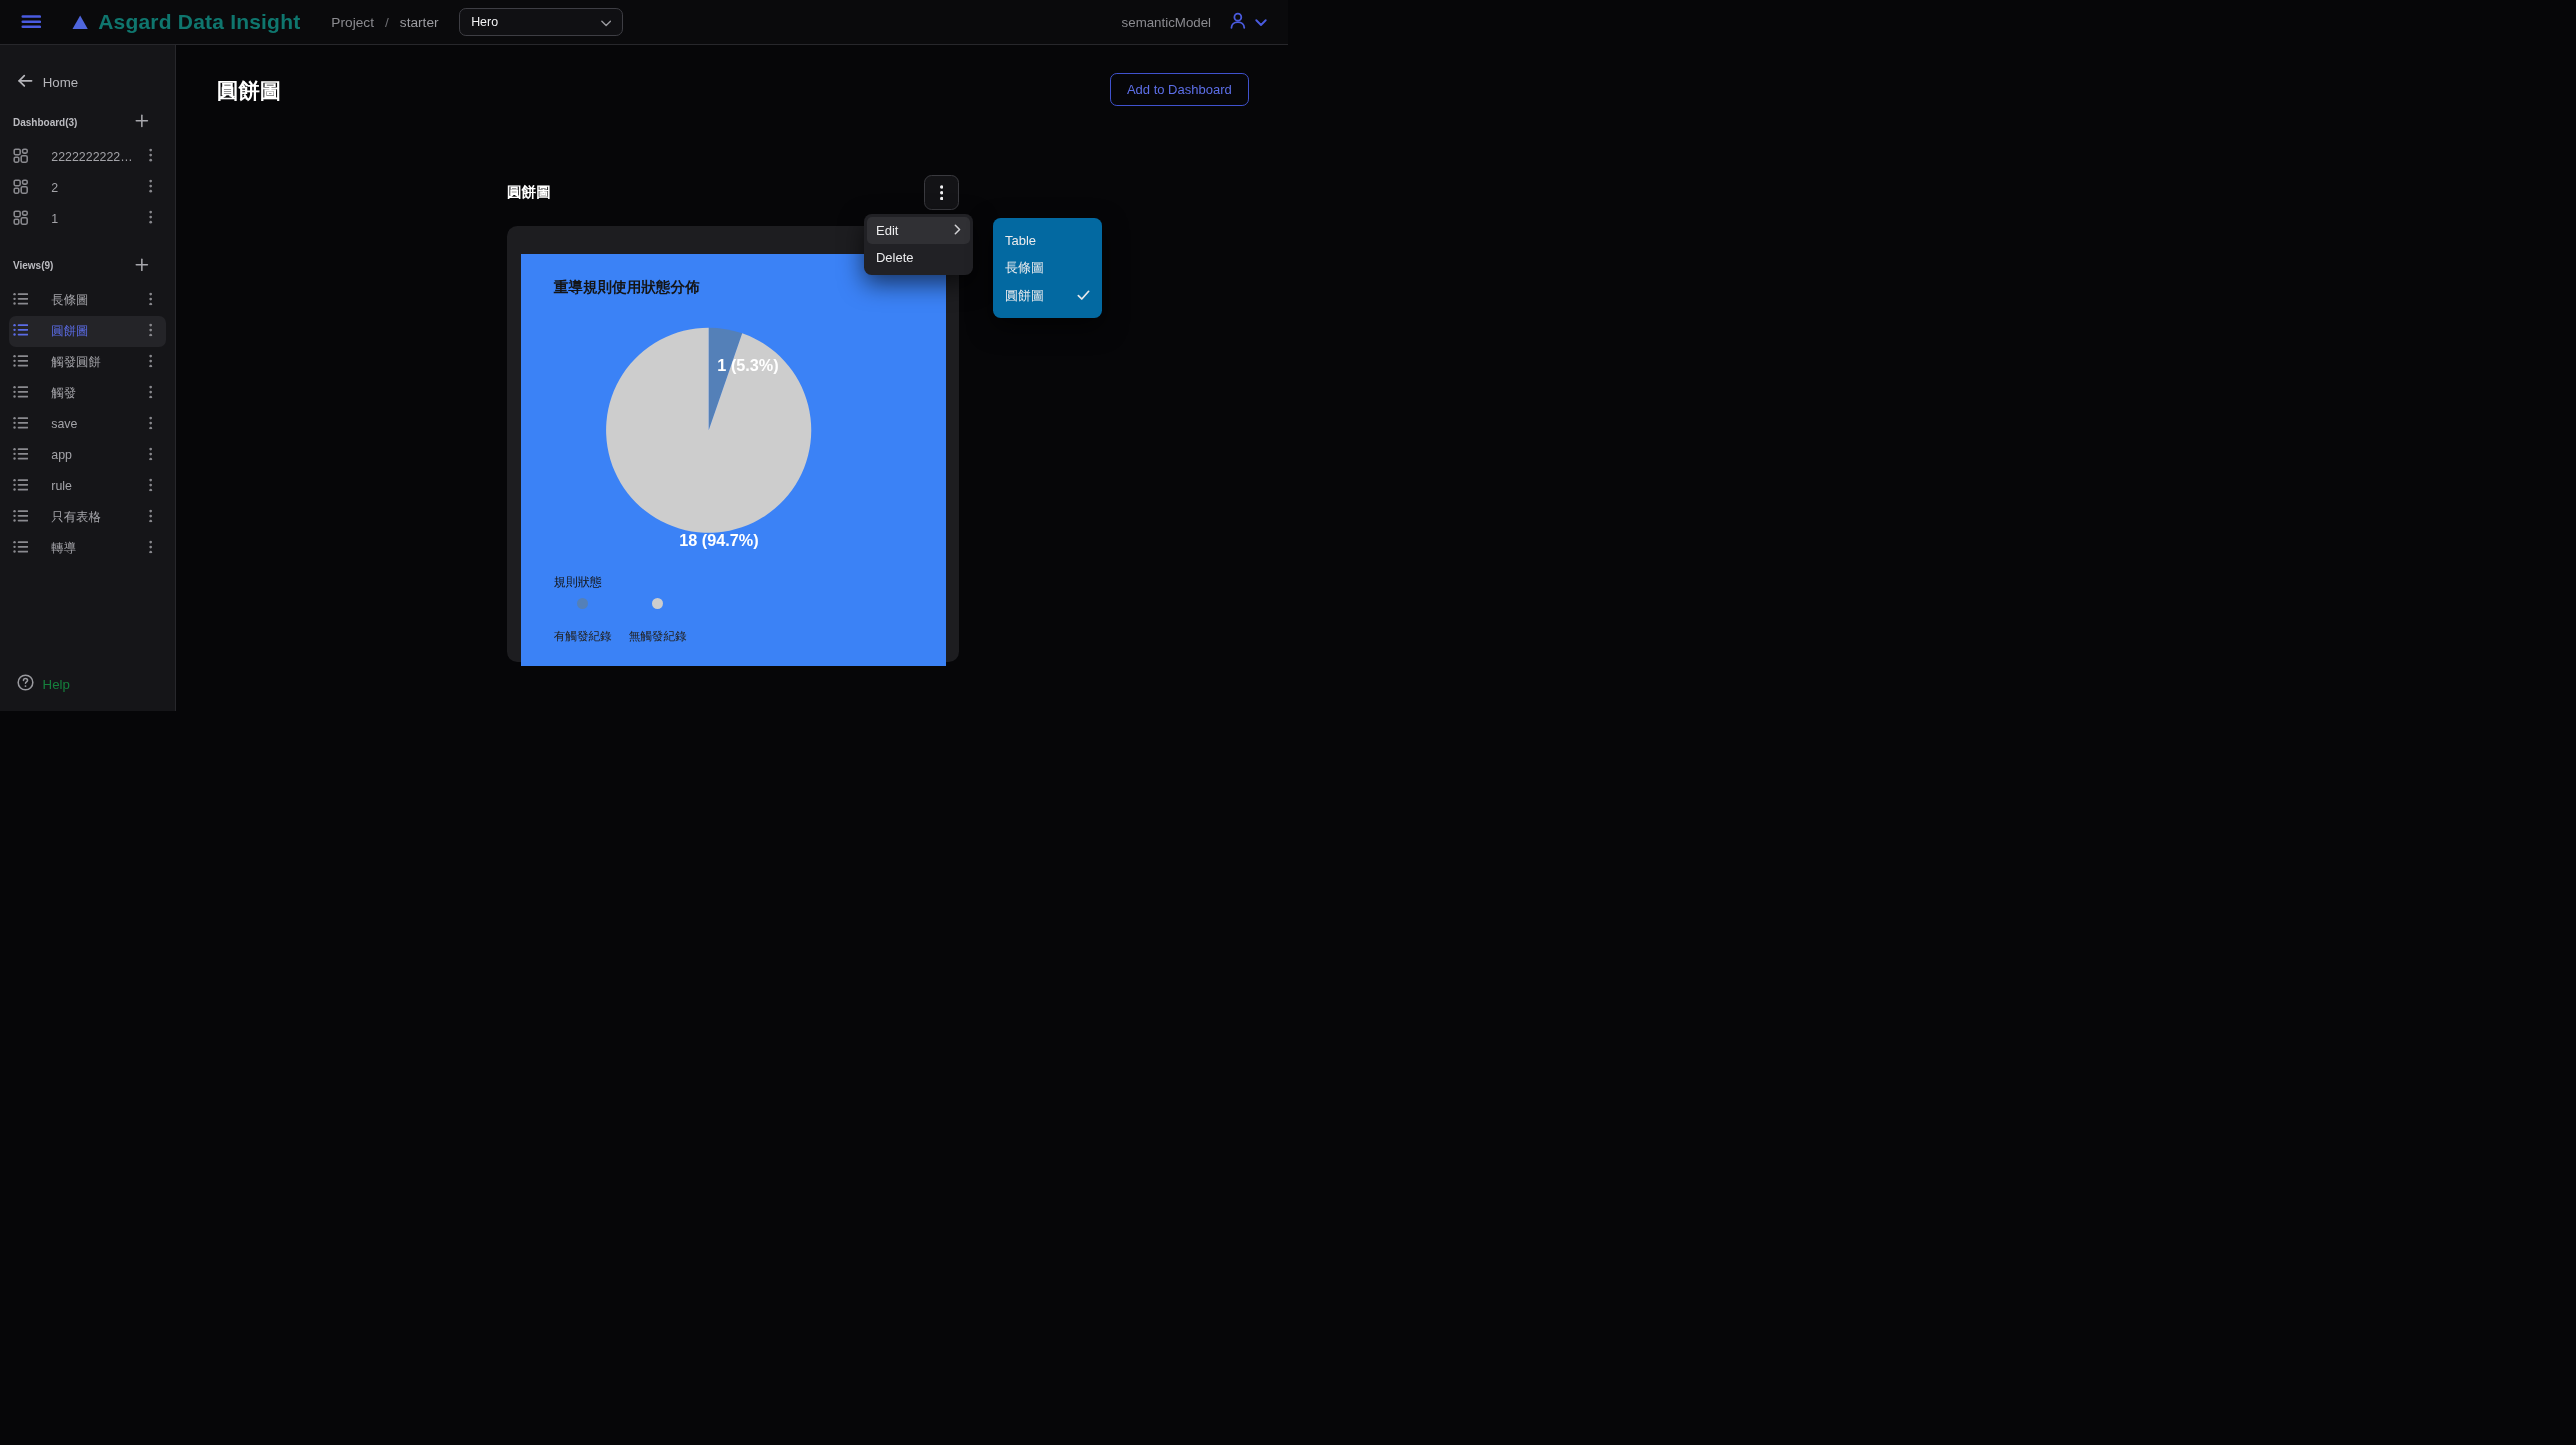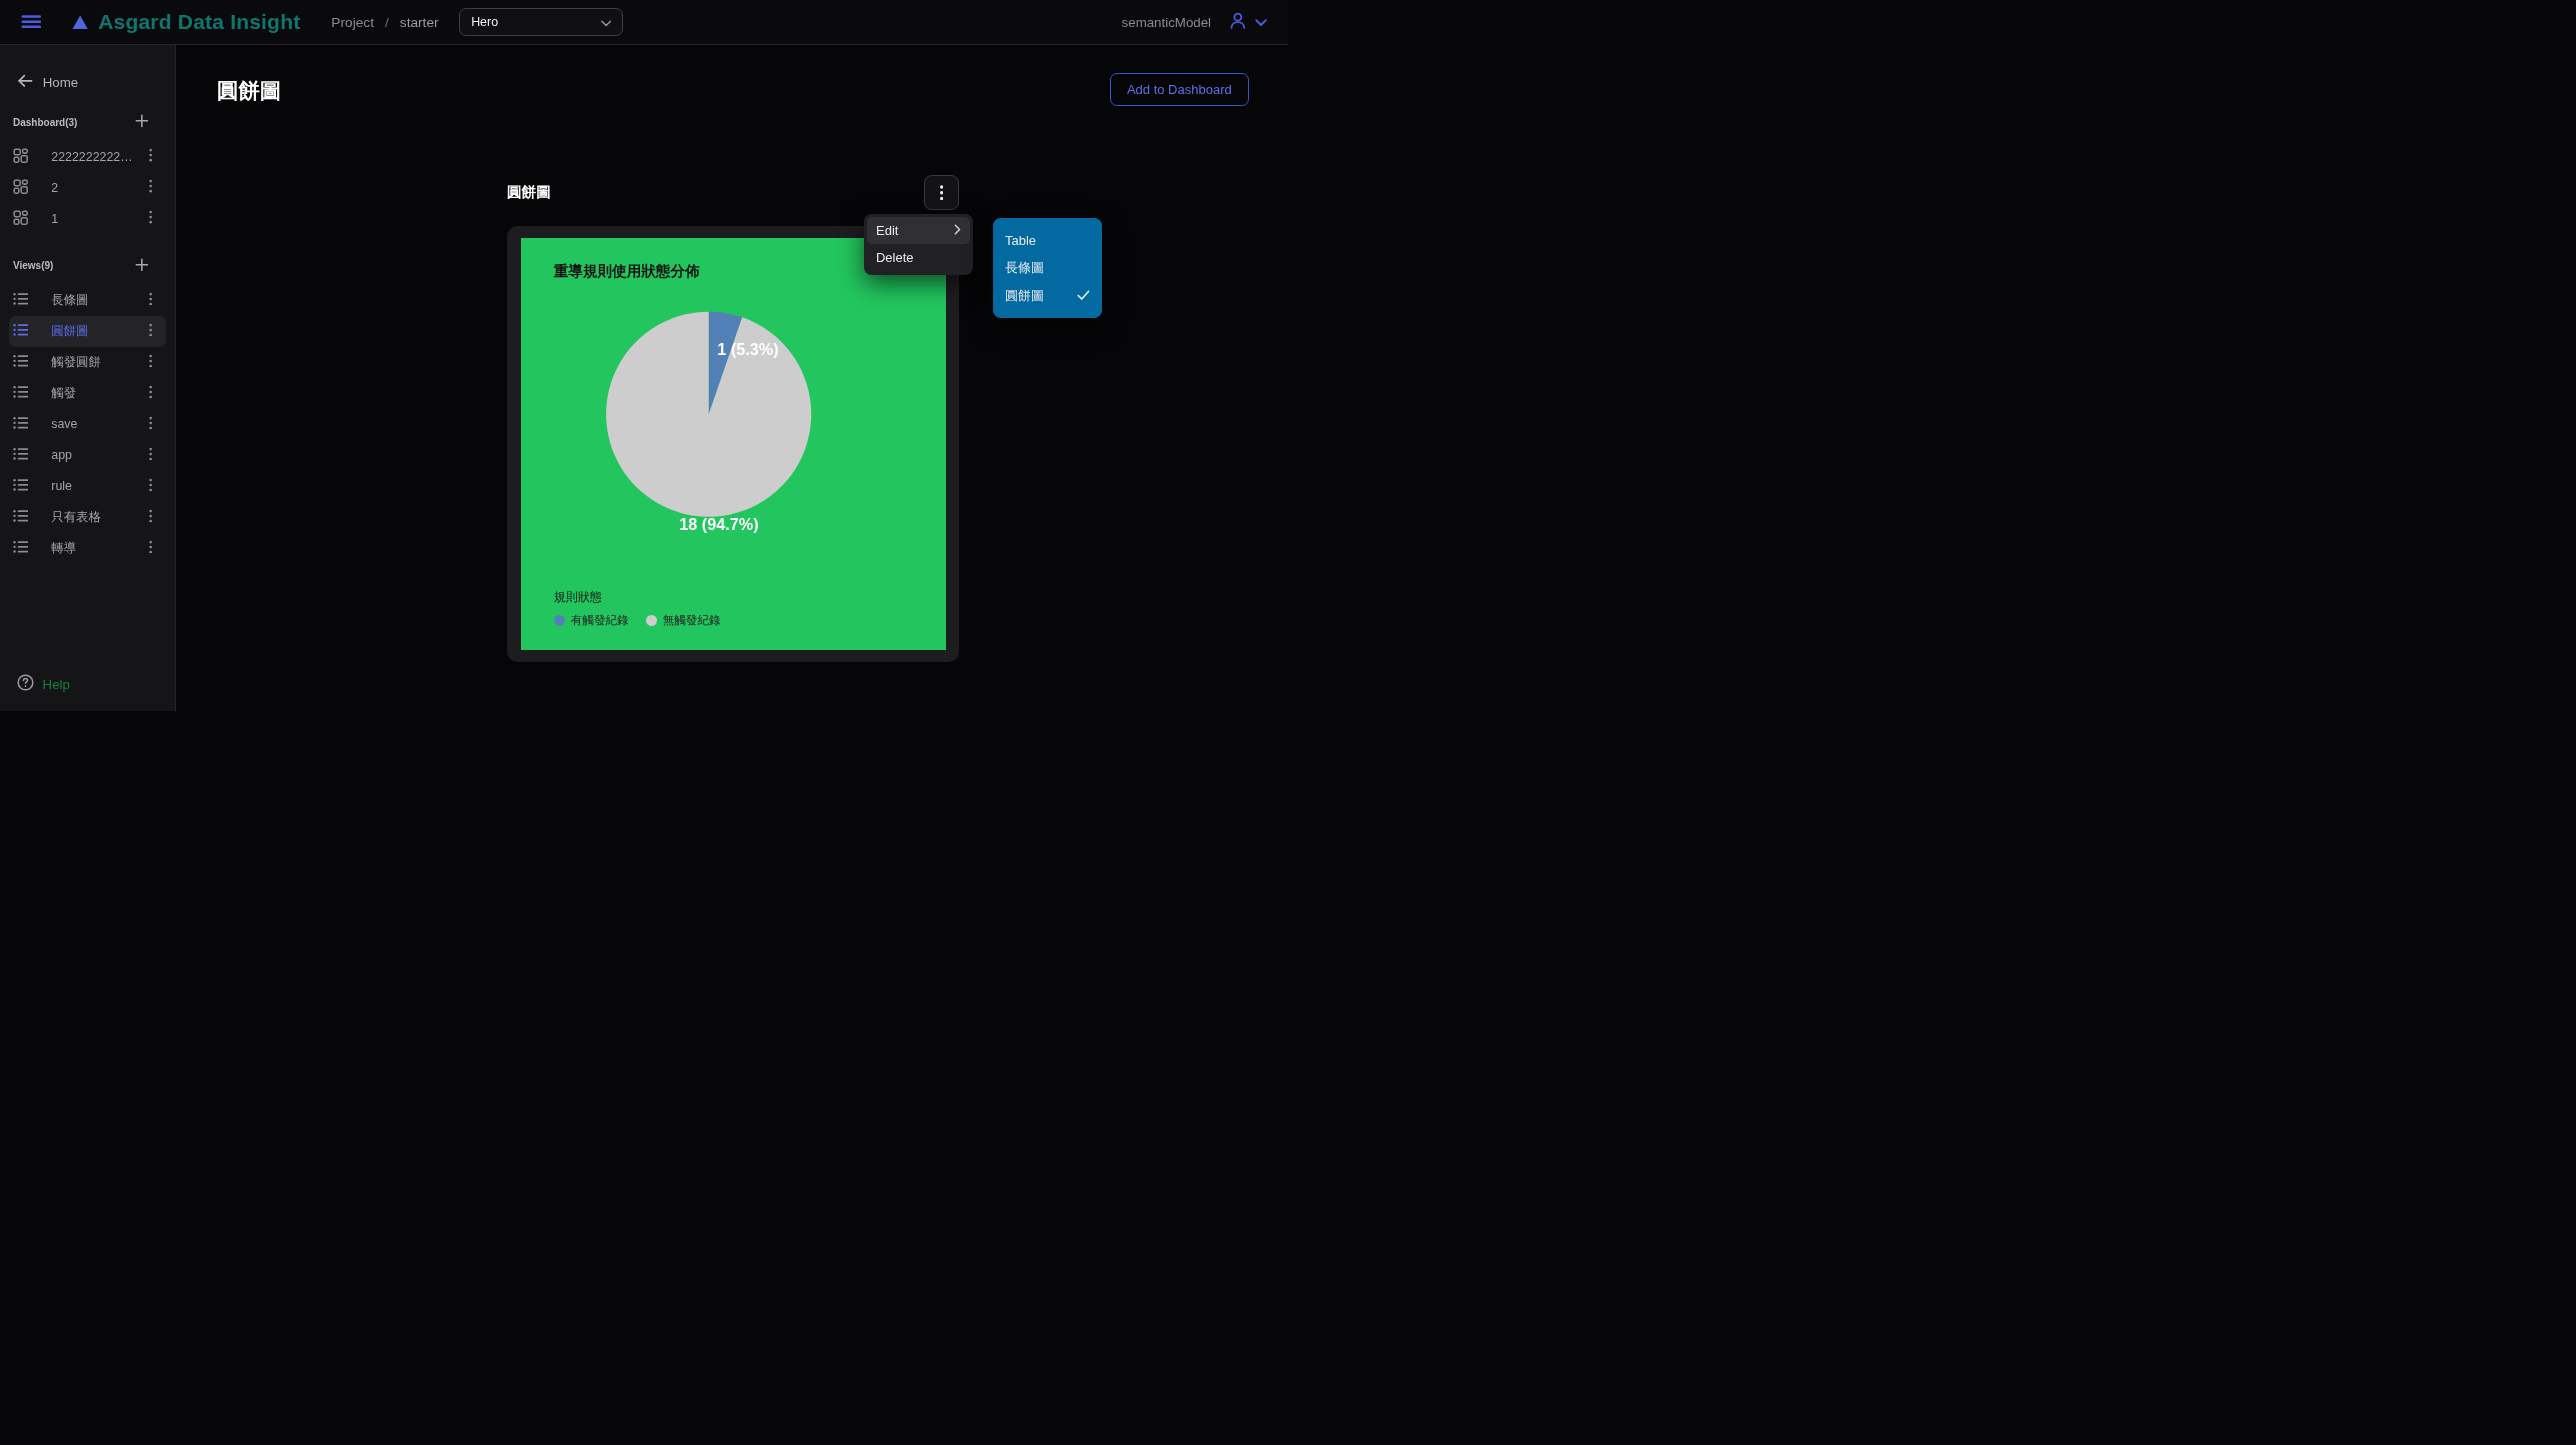--- a/index.html
+++ b/index.html
@@ -39,28 +39,28 @@
   .page-header{display:flex;justify-content:space-between;align-items:flex-start;padding:28px 39px 0 41px;}
   .page-title{color:#fff;font-size:21.4px;font-weight:700;margin-top:3.4px;}
   .add-btn{height:33px;padding:0 16.3px;border:0.9px solid #4052ce;border-radius:6.9px;background:transparent;color:#5d6fe8;font-size:13px;font-family:inherit;cursor:pointer;}
 
   .chart-section{position:absolute;left:331px;top:131px;width:452px;}
   .view-header{display:flex;align-items:center;justify-content:space-between;height:33px;}
   .view-title{color:#fff;font-size:14.6px;font-weight:700;}
   .kebab-btn{width:33px;height:33px;border:0.9px solid #3a3a3f;border-radius:7.7px;background:#131316;display:flex;align-items:center;justify-content:center;cursor:pointer;}
 
   .card{margin-top:17px;width:452px;height:436px;background:#1d1d20;border-radius:10.3px;box-sizing:border-box;padding:12px 13.7px;}
-  .chart-area{position:relative;width:425px;height:412px;background:#22c55e;}
+  .chart-area{position:relative;width:425px;height:412px;background:#3b82f6;margin-top:16px;}
   .chart-title{position:absolute;left:33px;top:24px;color:#141414;font-size:14.6px;font-weight:700;}
   .pie-svg{position:absolute;left:0;top:48px;}
   .pie-label{font-size:19px;font-weight:700;fill:#ffffff;}
   .legend{position:absolute;left:33px;bottom:22px;}
   .legend-title{color:#141414;font-size:12px;font-weight:400;margin-bottom:6.9px;}
   .legend-row{display:flex;align-items:center;gap:17px;}
-  .legend-item{display:flex;align-items:center;gap:6px;color:#222;font-size:11.6px;}
+  .legend-item{display:flex;align-items:center;gap:20px;color:#222;font-size:11.6px;flex-direction:column;}
 
   
   .menu{position:absolute;left:688px;top:169px;width:109px;background:#212125;border-radius:7.7px;padding:3.4px 0;box-shadow:0 8.6px 24px rgba(0,0,0,.6);z-index:50;}
   .menu-row{height:27px;margin:0 3.4px;padding:0 8.6px;border-radius:5.1px;display:flex;align-items:center;justify-content:space-between;color:#ececee;font-size:13px;cursor:pointer;}
   .menu-row.hl{background:#303034;}
   .submenu{position:absolute;left:817px;top:173px;width:109px;background:#0369a1;border-radius:7.7px;padding:8px 0;box-shadow:0 8.6px 24px rgba(0,0,0,.6);z-index:50;}
   .submenu .menu-row{height:28px;}
 </style>
 </head>
 <body>

